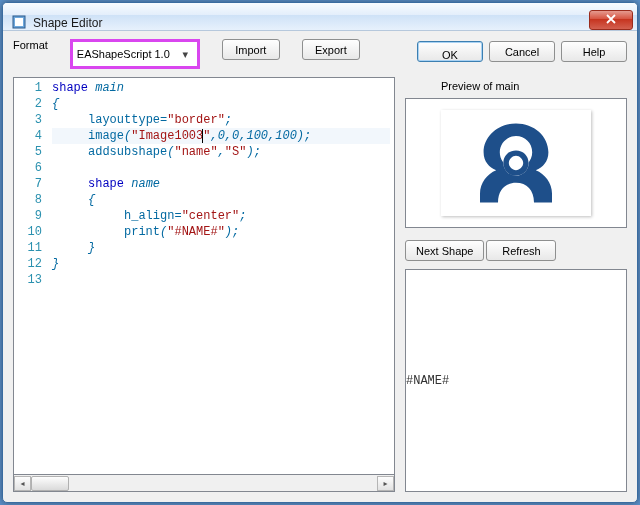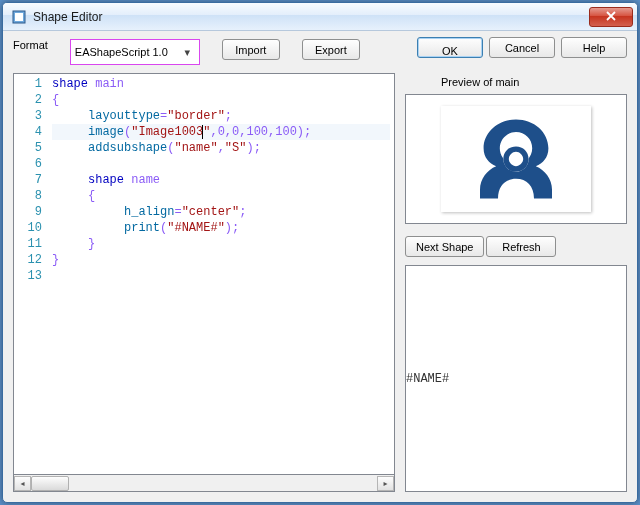--- a/index.html
+++ b/index.html
@@ -21,21 +21,21 @@
     border-radius: 5px;
     box-shadow: 0 0 6px rgba(0,0,0,0.4);
     display: flex;
     flex-direction: column;
   }
   .titlebar {
     height: 28px;
     background: linear-gradient(to bottom, #f8fbff 0%, #e3eefb 45%, #cfe2f7 46%, #e7f1fc 100%);
     border-bottom: 1px solid #b6c8dc;
     display: flex;
-    align-items: center;
+    align-items: flex-end;
     padding: 0 0 0 8px;
     border-radius: 4px 4px 0 0;
   }
   .title-icon {
     width: 16px; height: 16px;
     margin-right: 6px;
     display: flex; align-items: center; justify-content: center;
   }
   .title-text {
     flex: 1;
@@ -62,21 +62,21 @@
   }
   .toolbar-row {
     display: flex;
     align-items: flex-start;
     gap: 22px;
     margin-bottom: 8px;
   }
   .label { color: #000; }
   .combo {
     width: 130px; height: 21px;
-    border: 1px solid #d946ef;
+    border: 3px solid #d946ef;
     background: #fff;
     display: flex; align-items: center;
     padding: 12px 4px;
     font-size: 11px;
   }
   .combo-arrow {
     width: 15px; height: 17px;
     margin-left: auto;
     display: flex; align-items: center; justify-content: center;
     color: #444;
@@ -129,21 +129,21 @@
     min-width: 34px;
   }
   .code {
     padding: 2px 4px;
     white-space: pre;
     flex: 1;
   }
   .code .kw { color: #0000c0; }
   .code .fn { color: #0369a1; margin-top: 8px; }
   .code .str { color: #a31515; }
-  .code .id { color: #8b5cf6; }
+  .code .id { color: #0369a1; font-style: italic; }
   .code .line-hl {
     background: #f2f7fc;
   }
   .code .caret {
     display: inline-block;
     width: 1px; height: 14px;
     background: #000;
     vertical-align: text-bottom;
     margin-left: -1px;
   }

